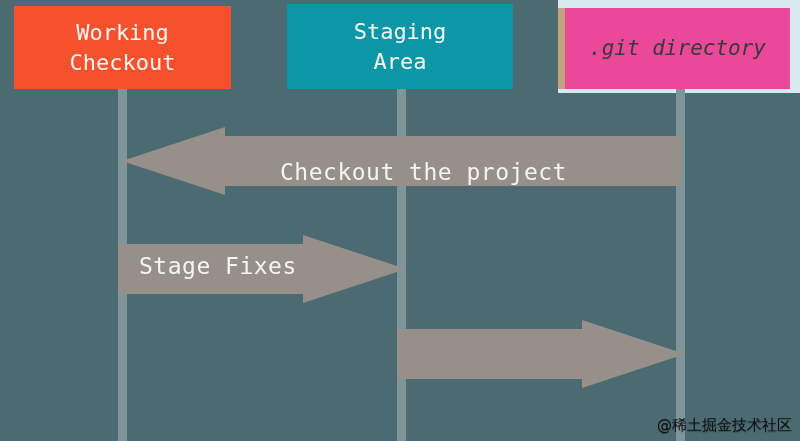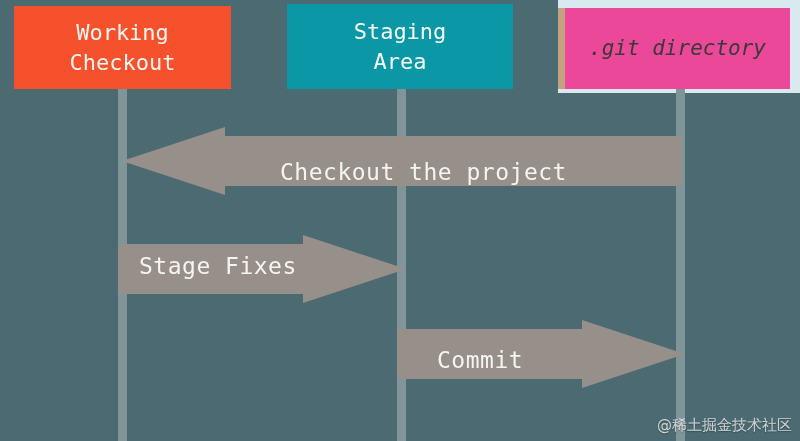--- a/index.html
+++ b/index.html
@@ -97,21 +97,21 @@
   #label-stage    { left: 139px; top: 253px; }
 
   #arrow-commit   { left: 397px; top: 316px; width: 288px; height: 76px; }
   #label-commit   { left: 437px; top: 347px; }
 
   
   #watermark {
     position: absolute;
     right: 8px;
     bottom: 6px;
-    color: #e5e5e5;
+    color: #000000;
     opacity: 0.85;
     font-family: "DejaVu Sans", "Liberation Sans", sans-serif;
     font-size: 15px;
     white-space: pre;
     text-shadow: 0 1px 1px rgba(0,0,0,0.35);
   }
 </style>
 </head>
 <body>
 
@@ -150,17 +150,16 @@
       <path d="M 288,38 L 185,4 L 185,13 L 0,13 L 0,63 L 185,63 L 185,72 Z" fill="#97908a"></path>
     </svg>
   </div>
   <div class="arrow-label" id="label-stage">Stage Fixes</div>
 
   <div class="arrow" id="arrow-commit">
     <svg class="arrow-svg" width="288" height="76" viewBox="0 0 288 76" xmlns="http://www.w3.org/2000/svg">
       <path d="M 288,38 L 185,4 L 185,13 L 0,13 L 0,63 L 185,63 L 185,72 Z" fill="#97908a"></path>
     </svg>
   </div>
-  <div class="arrow-label" id="label-commit">Commit</div>
 
   <div id="watermark">@稀土掘金技术社区</div>
 
 </div>
 
 </body></html>

